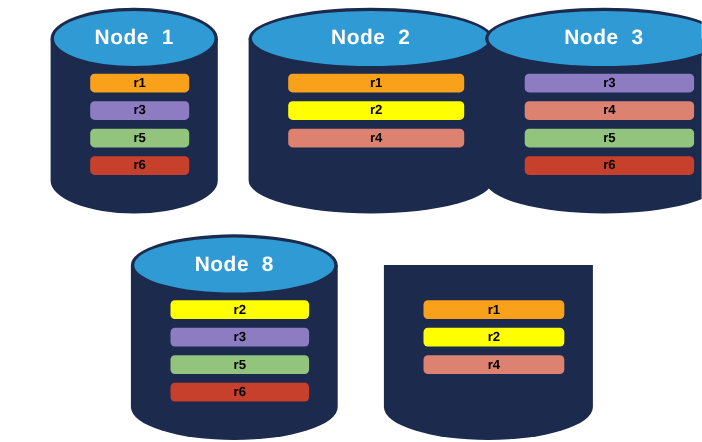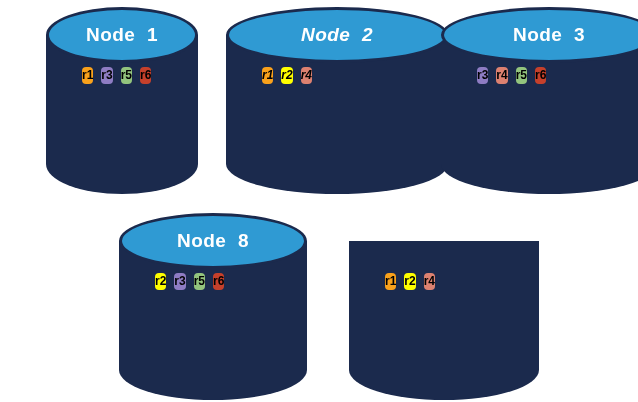--- a/index.html
+++ b/index.html
@@ -38,37 +38,37 @@
     font-size: 19px;
     letter-spacing: 0.5px;
     white-space: pre;
     text-align: center;
   }
   .bars {
     position: absolute;
     left: 36px; right: 26px;
     top: 60px;
     display: flex;
-    flex-direction: row;
+    flex-direction: column;
     gap: 8px;
     z-index: 3;
   }
   .bar {
     height: 17px;
     border-radius: 4px;
     display: flex;
     align-items: center;
     justify-content: center;
     font-weight: bold;
     font-size: 12px;
     line-height: 17px;
   }
   
   .n1 { left: 10px;  top: 7px;   width: 152px; height: 187px; margin-left: 36px; }
-  .n2 { left: 226px; top: 7px;   width: 222px; height: 187px; font-style: italic; }
+  .n2 { left: 226px; top: 7px;   width: 222px; height: 187px; }
   .n3 { left: 441px; top: 7px;   width: 216px; height: 187px; }
   .n4 { left: 119px; top: 213px; width: 188px; height: 187px; }
   .n5 { left: 349px; top: 213px; width: 190px; height: 187px; }
 </style>
 </head>
 <body>
 
 <div class="canvas" style="--bg: #ffffff; --navy: #1b2a4d; --blue: #2f9ad3; --title: #ffffff;">
 
   <div class="cyl n1">

